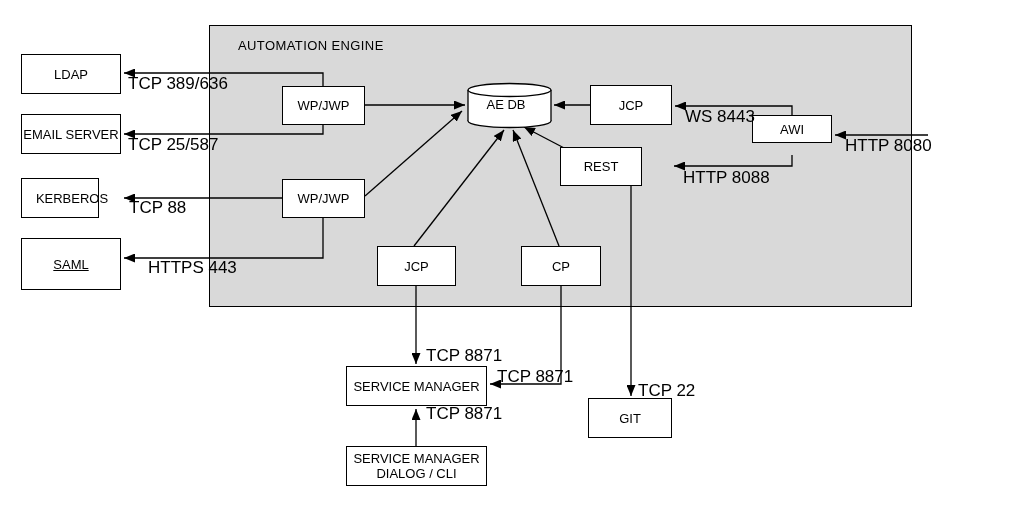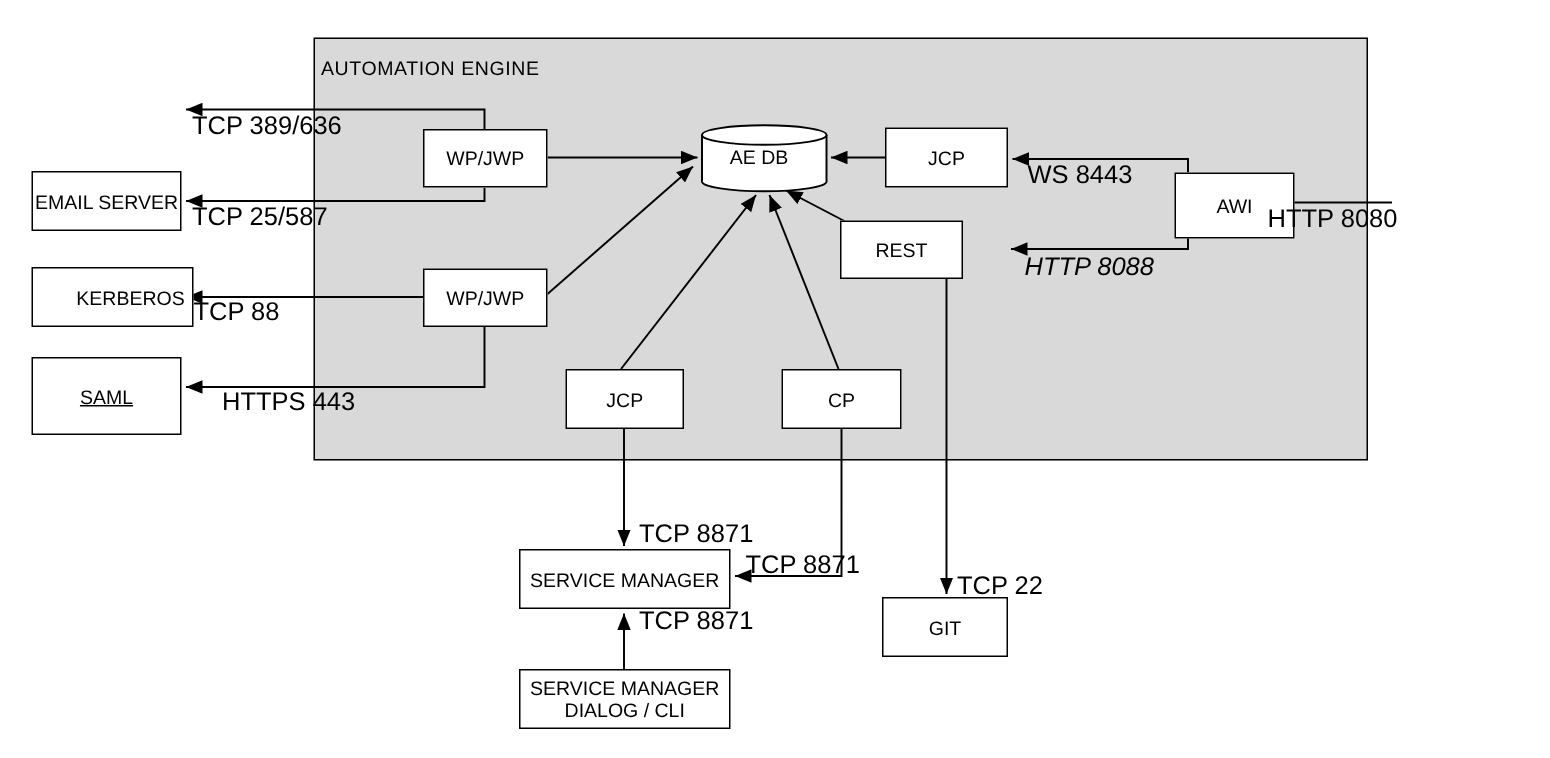--- a/index.html
+++ b/index.html
@@ -5,56 +5,56 @@
   html,body{margin:0;padding:0;background:#ffffff;}
   #canvas{
     position:relative;width:1033px;height:505px;background:#ffffff;overflow:hidden;
     font-family:"Liberation Sans",sans-serif;color:#000;
   }
   .container-box{
     position:absolute;left:209px;top:25px;width:703px;height:282px;
     background:#d9d9d9;border:1.5px solid #000;box-sizing:border-box;z-index:1;
   }
   .container-label{
-    position:absolute;left:4px;top:12px;font-size:13px;letter-spacing:.4px;white-space:nowrap;
+    position:absolute;left:28px;top:12px;font-size:13px;letter-spacing:.4px;white-space:nowrap;
   }
   #wires{position:absolute;left:0;top:0;z-index:2;}
   .node{
     position:absolute;background:#ffffff;border:1.3px solid #000;box-sizing:border-box;
     display:flex;align-items:center;justify-content:center;text-align:center;
     font-size:13px;line-height:15px;white-space:nowrap;z-index:3;
   }
   .ghost{background:transparent;border:none;z-index:4;}
   .edge-label{
     position:absolute;font-size:17px;line-height:14px;white-space:nowrap;z-index:4;
   }
   
   .n-ldap    {left:21px;  top:54px;  width:100px;height:40px;}
   .n-email   {left:21px;  top:114px; width:100px;height:40px;}
-  .n-kerberos{left:21px;  top:178px; width:108px;height:40px;padding-left:24px;}
+  .n-kerberos{left:21px;  top:178px; width:78px;height:40px;padding-left:24px;}
   .n-saml    {left:21px;  top:238px; width:100px;height:52px;text-decoration:underline;}
   .n-wp1     {left:282px; top:86px;  width:83px; height:39px;}
   .n-wp2     {left:282px; top:179px; width:83px; height:39px;}
   .n-aedb    {left:468px; top:88px;  width:76px; height:33px;}
   .n-jcpt    {left:590px; top:85px;  width:82px; height:40px;}
   .n-rest    {left:560px; top:147px; width:82px; height:39px;}
-  .n-awi     {left:783px; top:115px; width:80px; height:44px;}
+  .n-awi     {left:752px; top:115px; width:80px; height:28px;}
   .n-browser {left:928px; top:115px; width:72px; height:41px;}
   .n-jcpb    {left:377px; top:246px; width:79px; height:40px;}
   .n-cp      {left:521px; top:246px; width:80px; height:40px;}
   .n-sm      {left:346px; top:366px; width:141px;height:40px;}
   .n-smd     {left:346px; top:446px; width:141px;height:40px;flex-direction:column;}
   .n-git     {left:588px; top:398px; width:84px; height:40px;}
   
   .l-ldap    {left:128px;top:77px;}
   .l-email   {left:128px;top:138px;}
   .l-kerberos{left:129px;top:201px;}
   .l-saml    {left:131px;top:261px;margin-left:17px;}
   .l-ws      {left:685px;top:110px;}
-  .l-8088    {left:683px;top:171px;font-style:italic;}
+  .l-8088    {left:683px;top:171px;}
   .l-8080    {left:845px;top:139px;}
   .l-jcpsm   {left:426px;top:349px;}
   .l-cpsm    {left:497px;top:370px;}
   .l-dialog  {left:426px;top:407px;}
   .l-git     {left:638px;top:384px;}
 </style>
 </head>
 <body>
 
 <div id="canvas">
@@ -95,20 +95,21 @@
 
     <g stroke="#000" stroke-width="1.3">
       <ellipse cx="509.5" cy="121" rx="41.5" ry="6.5" fill="#ffffff"></ellipse>
       <rect x="468" y="90" width="83" height="31" fill="#ffffff" stroke="none"></rect>
       <line x1="468" y1="90" x2="468" y2="121"></line>
       <line x1="551" y1="90" x2="551" y2="121"></line>
       <ellipse cx="509.5" cy="90" rx="41.5" ry="6.5" fill="#ffffff"></ellipse>
     </g>
   </svg>
 
+  <div class="node n-ldap">LDAP</div>
   <div class="node n-email">EMAIL SERVER</div>
   <div class="node n-kerberos">KERBEROS</div>
   <div class="node n-saml">SAML</div>
   <div class="node n-wp1">WP/JWP</div>
   <div class="node n-wp2">WP/JWP</div>
   <div class="node n-aedb ghost">AE DB</div>
   <div class="node n-jcpt">JCP</div>
   <div class="node n-rest">REST</div>
   <div class="node n-awi">AWI</div>
   <div class="node n-jcpb">JCP</div>

